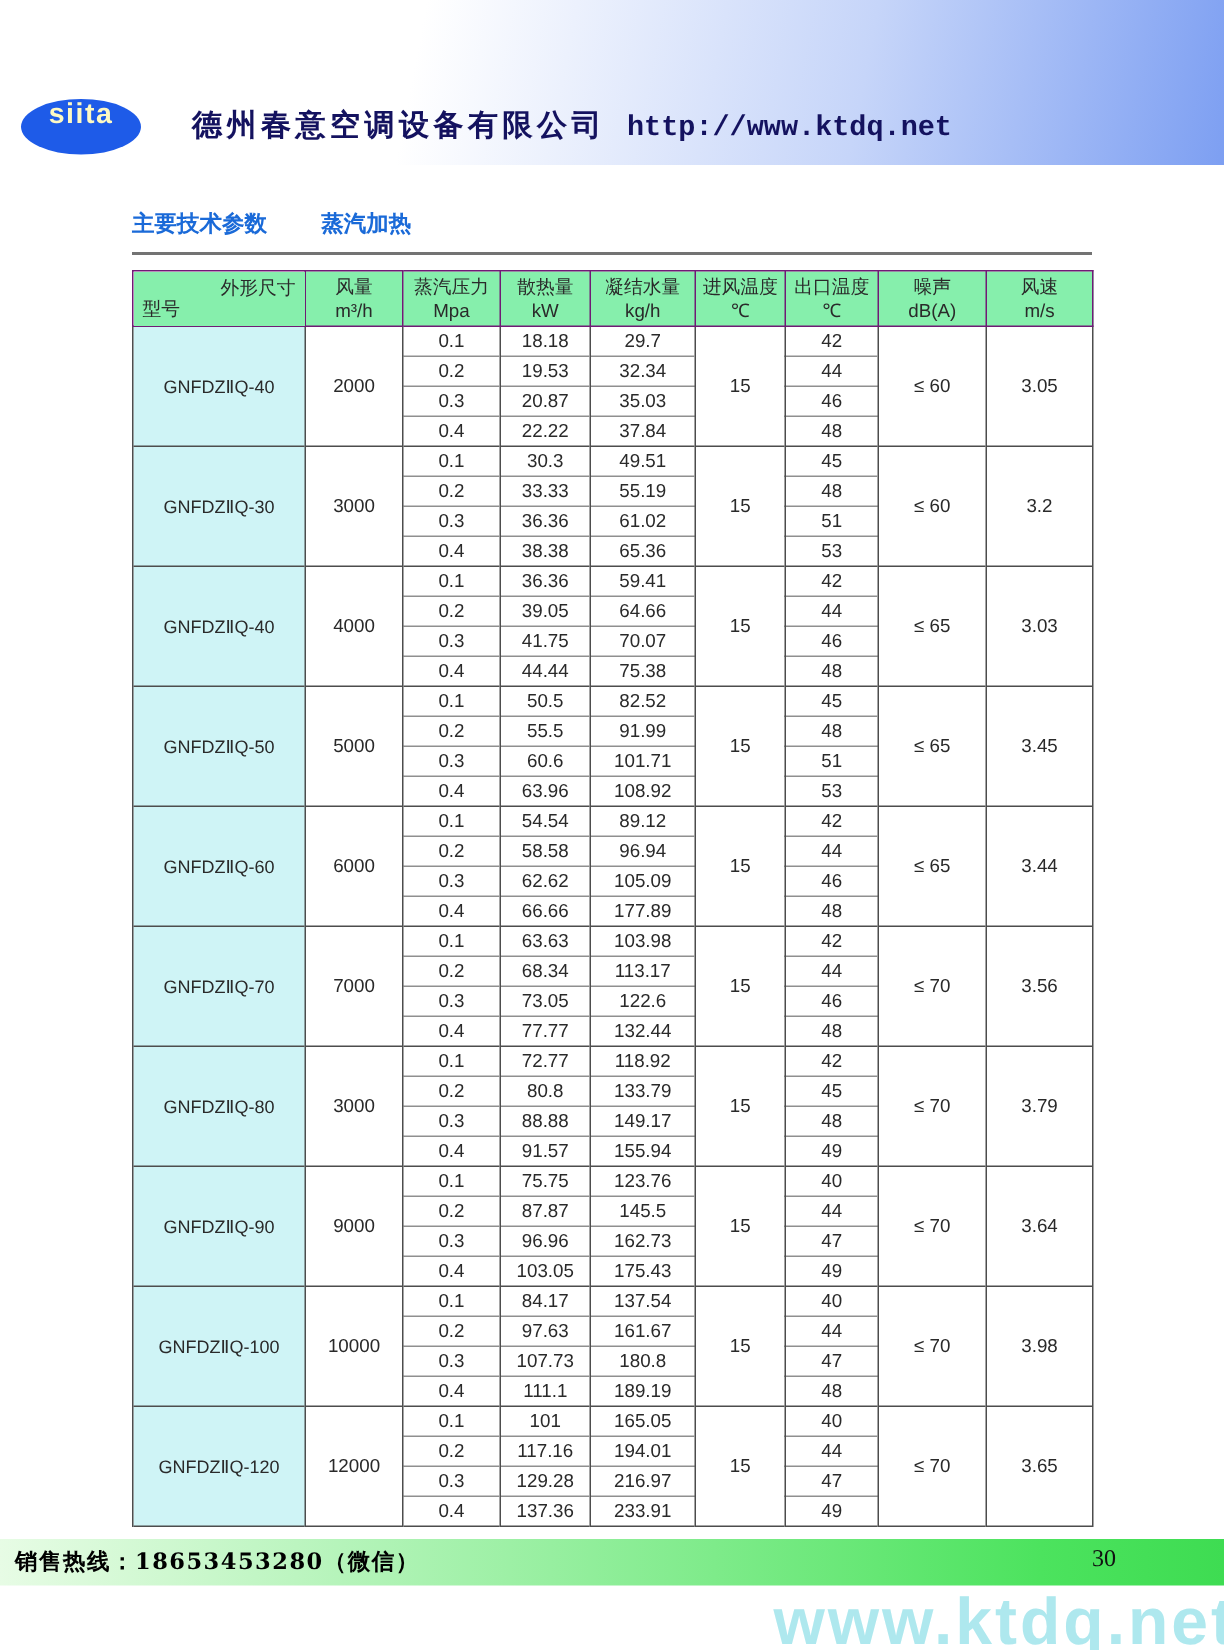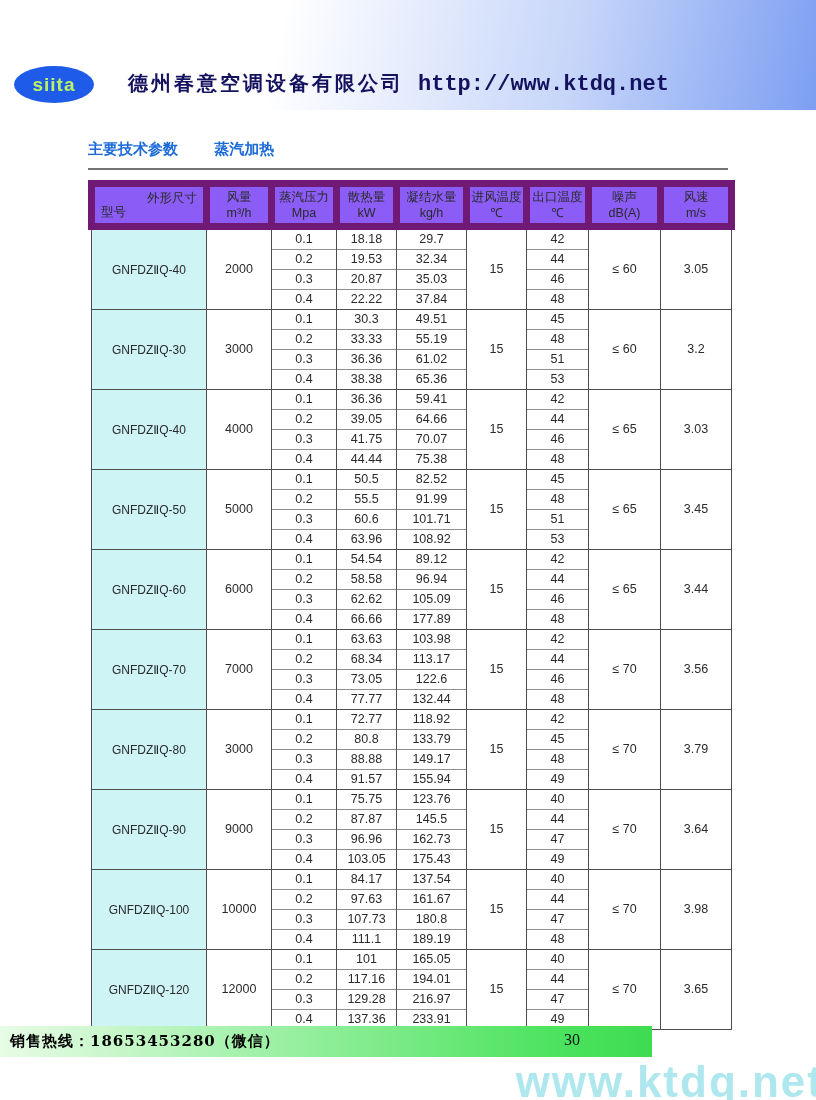--- a/index.html
+++ b/index.html
@@ -9,55 +9,55 @@
   }
 
   
   .top-band {
     position:absolute; top:0; left:0; width:816px; height:110px;
     background:linear-gradient(101deg, #ffffff 34%, #c6d5f9 70%, #7d9ff2 100%);
   }
   .logo {
     position:absolute; top:66px; left:14px; width:80px; height:37px;
     background:#1e5be8; border-radius:50%;
-    display:flex; align-items:center; justify-content:center;
-    color:#bef264; font-weight:bold; font-size:19px; letter-spacing:1px;
+    display:flex; align-items:flex-start; justify-content:center;
+    color:#fef9c3; font-weight:bold; font-size:19px; letter-spacing:1px;
   }
   .company-line {
     position:absolute; top:70px; left:128px; white-space:nowrap;
     display:flex; align-items:baseline; gap:14px;
   }
   .company-name {
     font-family:"DejaVu Serif", serif; font-weight:bold;
     font-size:20px; color:#14125f; letter-spacing:3px;
   }
   .website {
     font-family:"Liberation Mono", monospace; font-weight:bold;
-    font-size:22px; color:#14125f;
+    font-size:19px; color:#14125f;
   }
 
   
   .section-title {
     position:absolute; top:140px; left:88px; width:640px;
     border-bottom:2px solid #737373; padding-bottom:9px;
     color:#1a6ad8; font-size:15px; font-weight:bold; white-space:nowrap;
   }
   .section-title .t2 { margin-left:32px; }
 
   
   table.spec {
     position:absolute; top:180px; left:88px; width:640px;
     border-collapse:collapse; table-layout:fixed;
     border:1px solid #4d4d4d;
   }
   .spec th, .spec td {
     padding:0; text-align:center; vertical-align:middle; color:#2a2a2a;
   }
   .spec thead th {
-    border:7px solid #701a75; background:#8b5cf6;
+    border:1px solid #701a75; background:#86efac;
     height:36px; font-weight:normal; font-size:12.5px; line-height:1.3;
   }
   .spec tbody td {
     border:1px solid #4d4d4d; border-bottom:none;
     height:19px; font-size:12.5px; line-height:1;
   }
   .spec tbody tr { height:20px; }
   .spec tbody tr.sub td { border-top-color:#8f8f8f; }
   .spec td.model-cell { background:#cff4f6; font-size:12px; }
 
@@ -65,21 +65,21 @@
     position:relative;
     background-color:#c8f0f4;
     background-image:linear-gradient(to bottom right,
       transparent 49.5%, #4d4d4d 49.5%, #4d4d4d 50.6%, transparent 50.6%);
   }
   .corner-top   { position:absolute; top:3px;    right:6px; font-size:12.5px; }
   .corner-bottom{ position:absolute; bottom:3px; left:6px;  font-size:12.5px; }
 
   
   .footer-bar {
-    position:absolute; top:1026px; left:0; width:652px; height:31px;
+    position:absolute; top:1026px; left:0; width:816px; height:31px;
     background:linear-gradient(to right, #e7fce5 0%, #97efa0 45%, #4ce35e 85%, #3edc52 100%);
     display:flex; align-items:center;
   }
   .hotline {
     margin-left:10px; font-family:"DejaVu Serif", serif; font-weight:bold;
     font-size:15px; color:#000000; letter-spacing:1px;
   }
   .page-number {
     position:absolute; right:72px; top:5px;
     font-family:"Liberation Serif", serif; font-size:16px; color:#111111;

